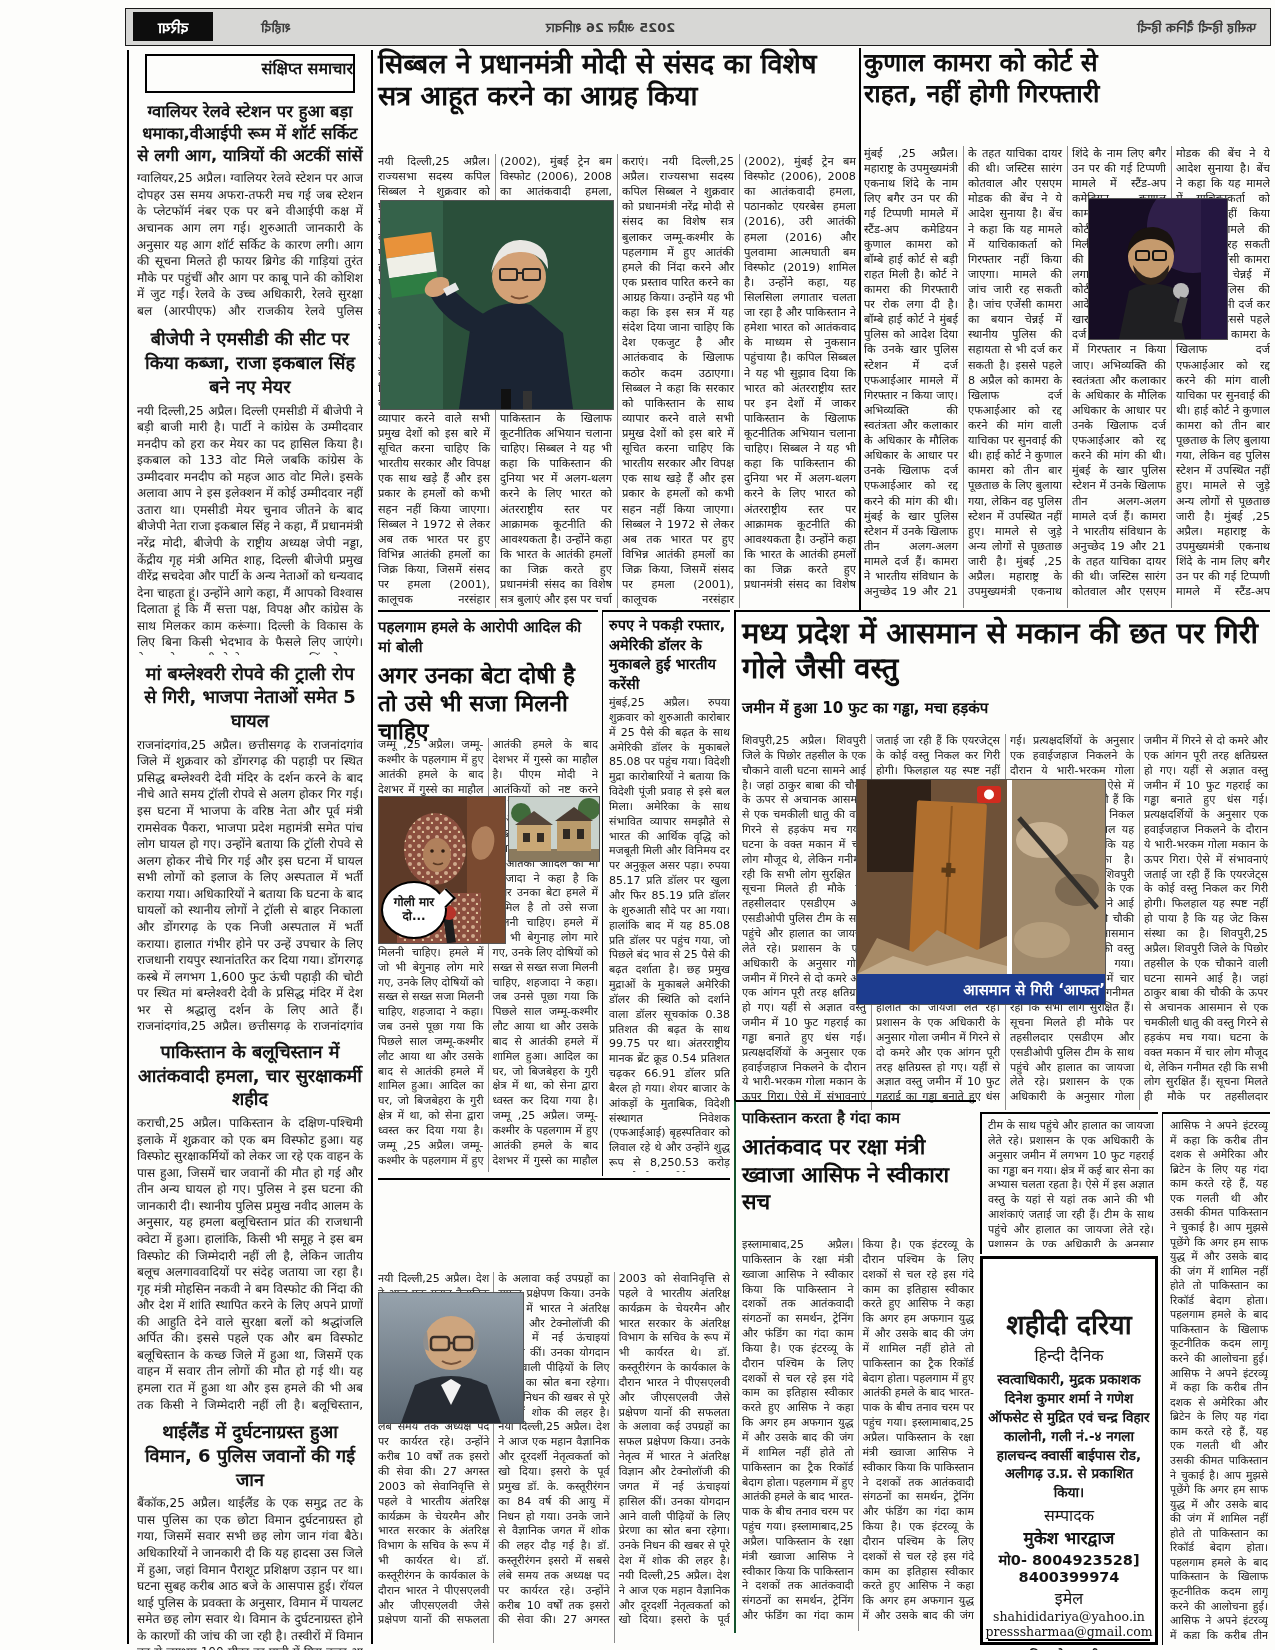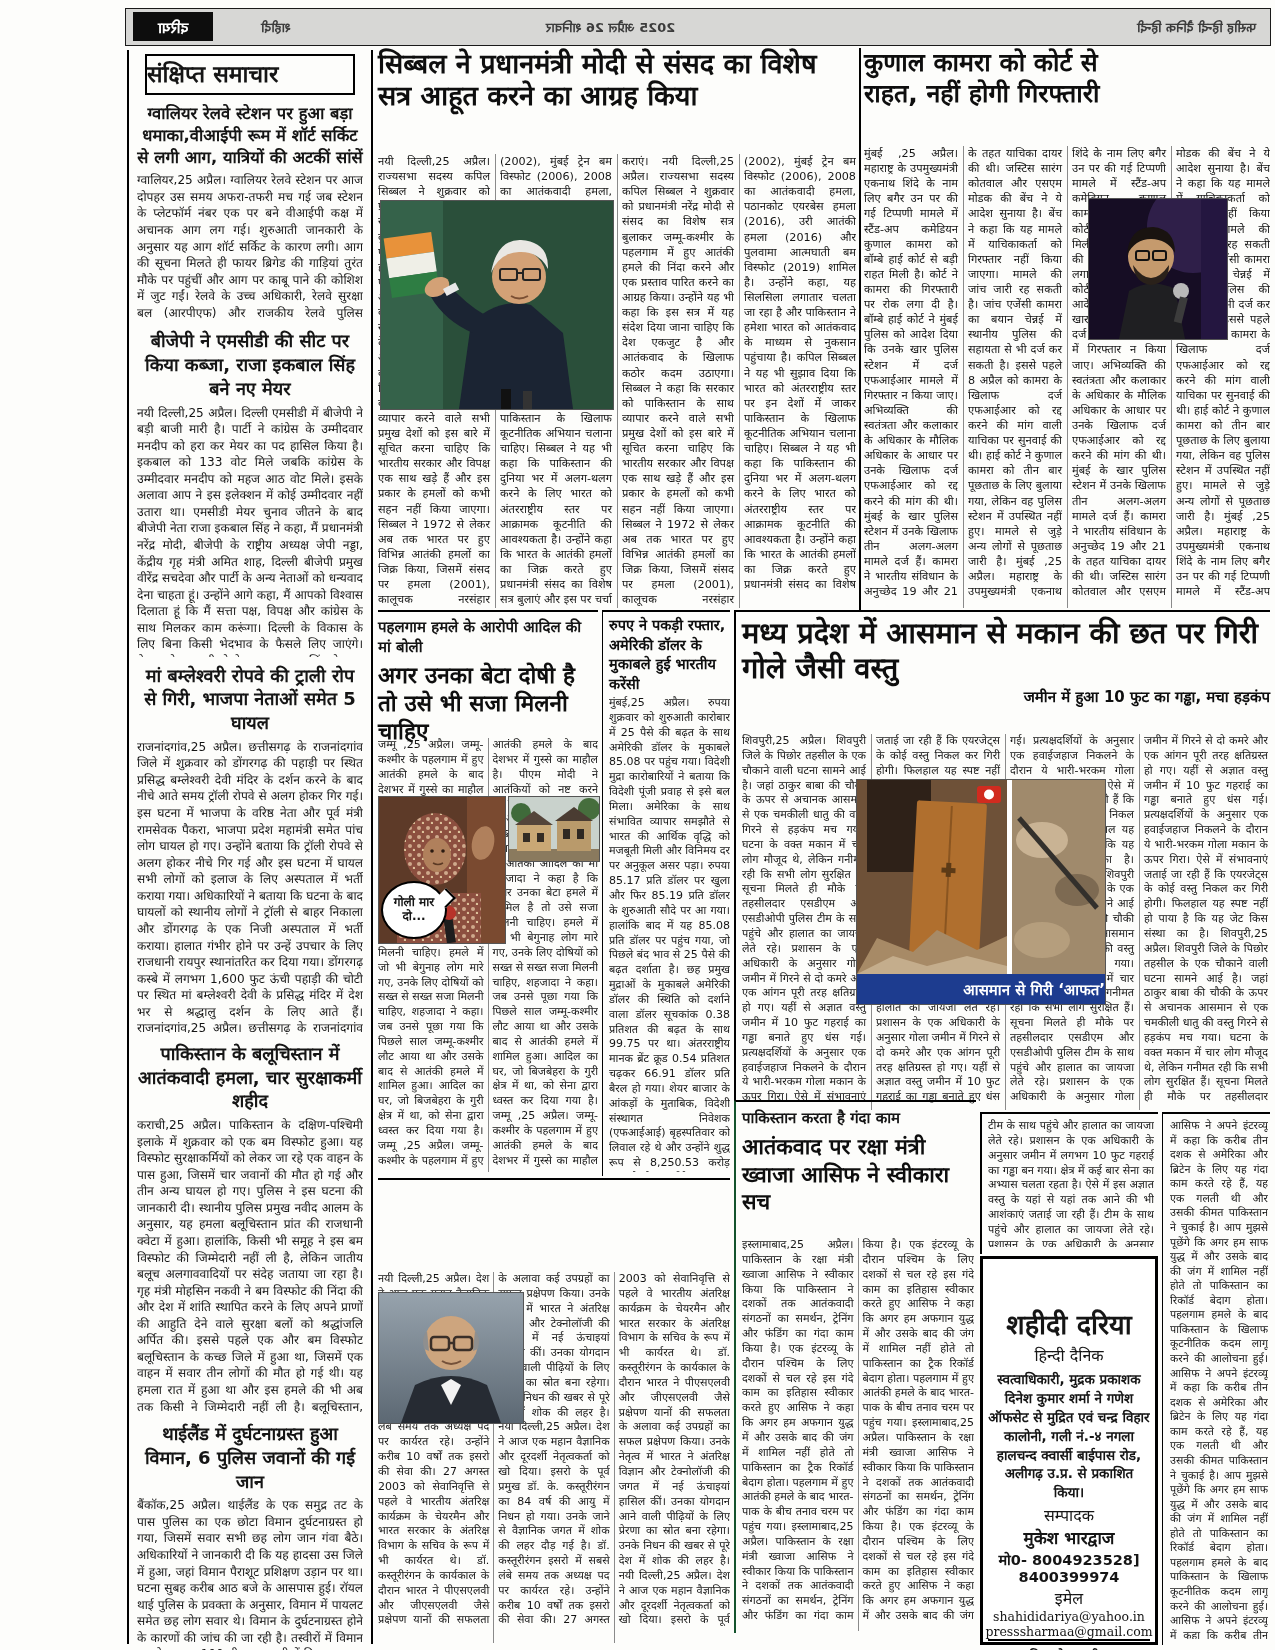--- a/index.html
+++ b/index.html
@@ -7,21 +7,21 @@
          font-family:"DejaVu Sans","Liberation Sans",sans-serif;color:#151515;overflow:hidden;}
   .block{position:absolute;box-sizing:border-box;}
   .mir{display:inline-block;transform:scaleX(-1);}
   
   .masthead{left:125px;top:8px;width:1146px;height:38px;background:#d7d7d5;border:1.5px solid #1a1a1a;}
   .mast-box{position:absolute;left:7px;top:3px;width:80px;height:29px;background:#0d0d0d;color:#fff;
             display:flex;align-items:center;justify-content:center;font-weight:bold;font-size:15px;}
   .mast-item{position:absolute;top:9px;font-weight:bold;font-size:13px;color:#3c3c3c;}
   
   .briefs{left:127px;top:50px;width:246px;height:1594px;border-left:2px solid #000;border-right:2px solid #000;padding:0 8px;}
-  .briefs-title{border:2.5px solid #000;margin:4px 8px 8px;text-align:left;font-weight:800;font-size:23px;padding:1px 0 4px;}
+  .briefs-title{border:2.5px solid #000;margin:4px 8px 8px;text-align:right;font-weight:800;font-size:16px;padding:1px 0 12px;}
   .brief-h{font-weight:800;font-size:16.5px;line-height:1.32;text-align:center;margin:7px 0 4px;}
   .brief-b{font-size:12.1px;line-height:1.37;text-align:justify;overflow:hidden;}
   
   .headline{font-weight:800;color:#0e0e0e;}
   .kicker{font-weight:800;font-size:15px;}
   .body{position:absolute;text-align:justify;overflow:hidden;font-size:11.2px;line-height:1.35;column-fill:auto;}
   .c2{column-count:2;column-gap:9px;column-rule:1px solid #8a8a8a;}
   .c3{column-count:3;column-gap:9px;column-rule:1px solid #8a8a8a;}
   .c4{column-count:4;column-gap:10px;column-rule:1px solid #8a8a8a;}
   .fig{position:absolute;border:1px solid #555;background:#bef264;overflow:hidden;}
@@ -174,21 +174,21 @@
     </div>
   </div>
 
   <div class="block" style="left:602px;top:610px;width:128px;height:566px;border-top:2px solid #000;border-left:1.5px solid #000;padding:4px 0 0 6px;">
     <div class="headline" style="font-size:14.5px;line-height:1.35;">रुपए ने पकड़ी रफ्तार, अमेरिकी डॉलर के मुकाबले हुई भारतीय करेंसी</div>
     <div class="body" style="top:84px;left:6px;right:0;bottom:4px;font-size:11px;">मुंबई,25 अप्रैल। रुपया शुक्रवार को शुरुआती कारोबार में 25 पैसे की बढ़त के साथ अमेरिकी डॉलर के मुकाबले 85.08 पर पहुंच गया। विदेशी मुद्रा कारोबारियों ने बताया कि विदेशी पूंजी प्रवाह से इसे बल मिला। अमेरिका के साथ संभावित व्यापार समझौते से भारत की आर्थिक वृद्धि को मजबूती मिली और विनिमय दर पर अनुकूल असर पड़ा। रुपया 85.17 प्रति डॉलर पर खुला और फिर 85.19 प्रति डॉलर के शुरुआती सौदे पर आ गया। हालांकि बाद में यह 85.08 प्रति डॉलर पर पहुंच गया, जो पिछले बंद भाव से 25 पैसे की बढ़त दर्शाता है। छह प्रमुख मुद्राओं के मुकाबले अमेरिकी डॉलर की स्थिति को दर्शाने वाला डॉलर सूचकांक 0.38 प्रतिशत की बढ़त के साथ 99.75 पर था। अंतरराष्ट्रीय मानक ब्रेंट क्रूड 0.54 प्रतिशत चढ़कर 66.91 डॉलर प्रति बैरल हो गया। शेयर बाजार के आंकड़ों के मुताबिक, विदेशी संस्थागत निवेशक (एफआईआई) बृहस्पतिवार को लिवाल रहे थे और उन्होंने शुद्ध रूप से 8,250.53 करोड़ रुपए के शेयर खरीदे।</div>
   </div>
 
   <div class="block" style="left:734px;top:610px;width:536px;height:502px;border-top:2px solid #000;border-left:2px solid #000;padding:4px 0 0 6px;">
     <div class="headline" style="font-size:29px;line-height:1.2;">मध्य प्रदेश में आसमान से मकान की छत पर गिरी गोले जैसी वस्तु</div>
-    <div class="headline" style="font-size:15px;text-align:right;margin-top:0;">जमीन में हुआ 10 फुट का गड्ढा, मचा हड़कंप</div>
+    <div class="headline" style="font-size:15px;text-align:left;margin-top:11px;">जमीन में हुआ 10 फुट का गड्ढा, मचा हड़कंप</div>
     <div class="body c4" style="top:122px;left:6px;right:2px;bottom:2px;font-size:11px;">शिवपुरी,25 अप्रैल। शिवपुरी जिले के पिछोर तहसील के एक चौकाने वाली घटना सामने आई है। जहां ठाकुर बाबा की चौकी के ऊपर से अचानक आसमान से एक चमकीली धातु की वस्तु गिरने से हड़कंप मच गया। घटना के वक्त मकान में चार लोग मौजूद थे, लेकिन गनीमत रही कि सभी लोग सुरक्षित हैं। सूचना मिलते ही मौके पर तहसीलदार एसडीएम और एसडीओपी पुलिस टीम के साथ पहुंचे और हालात का जायजा लेते रहे। प्रशासन के एक अधिकारी के अनुसार गोला जमीन में गिरने से दो कमरे और एक आंगन पूरी तरह क्षतिग्रस्त हो गए। यहीं से अज्ञात वस्तु जमीन में 10 फुट गहराई का गड्ढा बनाते हुए धंस गई। प्रत्यक्षदर्शियों के अनुसार एक हवाईजहाज निकलने के दौरान ये भारी-भरकम गोला मकान के ऊपर गिरा। ऐसे में संभावनाएं जताई जा रही हैं कि एयरजेट्स के कोई वस्तु निकल कर गिरी होगी। फिलहाल यह स्पष्ट नहीं हो पाया है कि यह जेट किस संस्था का है। शिवपुरी,25 अप्रैल। शिवपुरी जिले के पिछोर तहसील के एक चौकाने वाली घटना सामने आई है। जहां ठाकुर बाबा की चौकी के ऊपर से अचानक आसमान से एक चमकीली धातु की वस्तु गिरने से हड़कंप मच गया। घटना के वक्त मकान में चार लोग मौजूद थे, लेकिन गनीमत रही कि सभी लोग सुरक्षित हैं। सूचना मिलते ही मौके पर तहसीलदार एसडीएम और एसडीओपी पुलिस टीम के साथ पहुंचे और हालात का जायजा लेते रहे। प्रशासन के एक अधिकारी के अनुसार गोला जमीन में गिरने से दो कमरे और एक आंगन पूरी तरह क्षतिग्रस्त हो गए। यहीं से अज्ञात वस्तु जमीन में 10 फुट गहराई का गड्ढा बनाते हुए धंस गई। प्रत्यक्षदर्शियों के अनुसार एक हवाईजहाज निकलने के दौरान ये भारी-भरकम गोला मकान के ऊपर गिरा। ऐसे में संभावनाएं जताई जा रही हैं कि एयरजेट्स के कोई वस्तु निकल कर गिरी होगी। फिलहाल यह स्पष्ट नहीं हो पाया है कि यह जेट किस संस्था का है। शिवपुरी,25 अप्रैल। शिवपुरी जिले के पिछोर तहसील के एक चौकाने वाली घटना सामने आई है। जहां ठाकुर बाबा की चौकी के ऊपर से अचानक आसमान से एक चमकीली धातु की वस्तु गिरने से हड़कंप मच गया। घटना के वक्त मकान में चार लोग मौजूद थे, लेकिन गनीमत रही कि सभी लोग सुरक्षित हैं। सूचना मिलते ही मौके पर तहसीलदार एसडीएम और एसडीओपी पुलिस टीम के साथ पहुंचे और हालात का जायजा लेते रहे। प्रशासन के एक अधिकारी के अनुसार गोला जमीन में गिरने से दो कमरे और एक आंगन पूरी तरह क्षतिग्रस्त हो गए। यहीं से अज्ञात वस्तु जमीन में 10 फुट गहराई का गड्ढा बनाते हुए धंस गई। प्रत्यक्षदर्शियों के अनुसार एक हवाईजहाज निकलने के दौरान ये भारी-भरकम गोला मकान के ऊपर गिरा। ऐसे में संभावनाएं जताई जा रही हैं कि एयरजेट्स के कोई वस्तु निकल कर गिरी होगी। फिलहाल यह स्पष्ट नहीं हो पाया है कि यह जेट किस संस्था का है। शिवपुरी,25 अप्रैल। शिवपुरी जिले के पिछोर तहसील के एक चौकाने वाली घटना सामने आई है। जहां ठाकुर बाबा की चौकी के ऊपर से अचानक आसमान से एक चमकीली धातु की वस्तु गिरने से हड़कंप मच गया। घटना के वक्त मकान में चार लोग मौजूद थे, लेकिन गनीमत रही कि सभी लोग सुरक्षित हैं। सूचना मिलते ही मौके पर तहसीलदार एसडीएम और एसडीओपी पुलिस टीम के साथ पहुंचे और हालात का जायजा लेते रहे। प्रशासन के एक अधिकारी के अनुसार गोला जमीन में गिरने से दो कमरे और एक आंगन पूरी तरह क्षतिग्रस्त हो गए। यहीं से अज्ञात वस्तु जमीन में 10 फुट गहराई का गड्ढा बनाते हुए धंस गई। प्रत्यक्षदर्शियों के अनुसार एक हवाईजहाज निकलने के दौरान ये भारी-भरकम गोला मकान के ऊपर गिरा। ऐसे में संभावनाएं जताई जा रही हैं कि एयरजेट्स के कोई वस्तु निकल कर गिरी होगी। फिलहाल यह स्पष्ट नहीं हो पाया है कि यह जेट किस संस्था का है।</div>
     <div class="fig" style="left:120px;top:167px;width:248px;height:224px;">
       <svg width="248" height="194" viewBox="0 0 248 194">
         <rect width="150" height="194" fill="#6e5138"></rect>
         <rect x="10" width="64" height="92" fill="#2e2118"></rect>
         <g transform="rotate(3 92 100)">
           <rect x="56" y="22" width="70" height="152" rx="3" fill="#b06f2e"></rect>
           <line x1="91" y1="26" x2="91" y2="170" stroke="#8a5520" stroke-width="2"></line>
           <rect x="84" y="88" width="14" height="5" fill="#5c3a16"></rect>
           <rect x="88.5" y="83" width="5" height="14" fill="#5c3a16"></rect>

